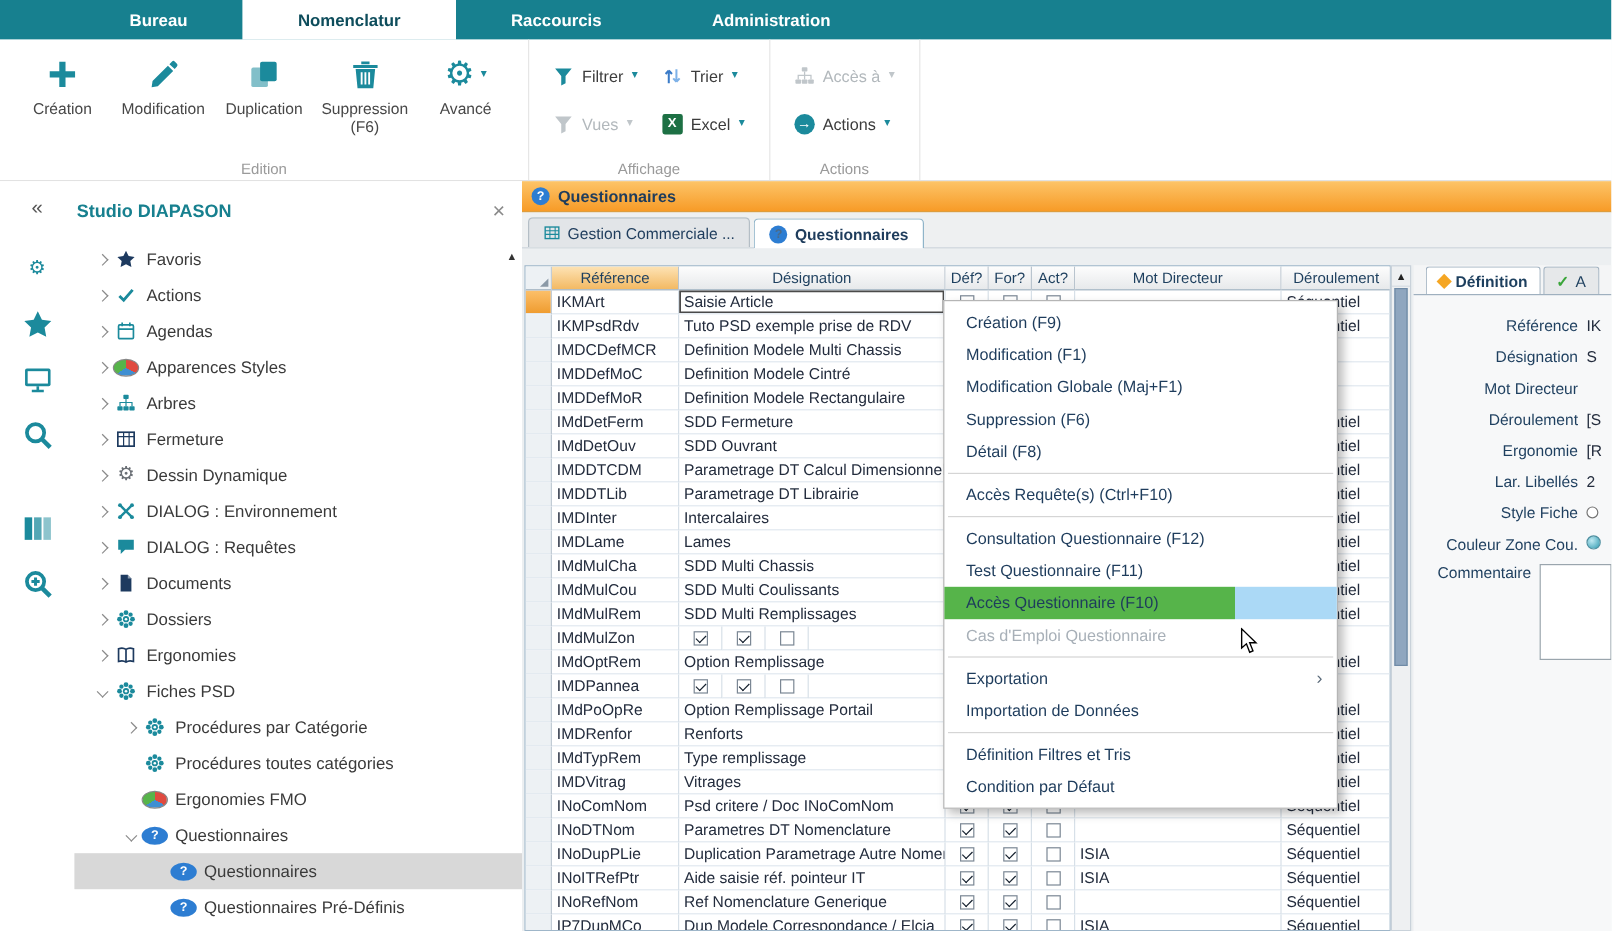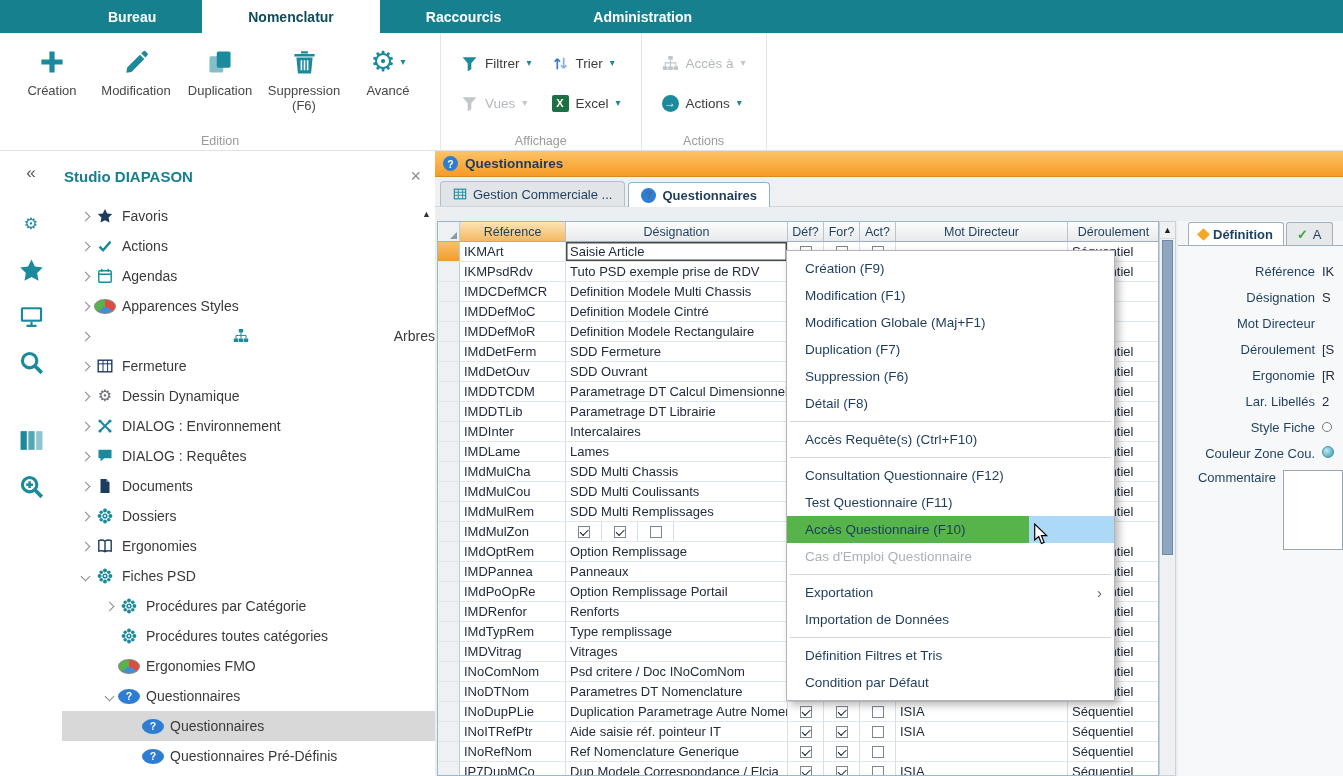--- a/index.html
+++ b/index.html
@@ -375,21 +375,21 @@
           </span>
           <span>Agendas</span>
         </div>
         <div class="tree-item" style="padding-left: 14px;">
           <span class="chev ">
             <i></i>
           </span>
           <span class="icn palette-dot"></span>
           <span>Apparences Styles</span>
         </div>
-        <div class="tree-item" style="padding-left: 14px; justify-content: space-between;">
+        <div class="tree-item" style="padding-left: 14px;">
           <span class="chev ">
             <i></i>
           </span>
           <span class="icn" style="color: rgb(27, 138, 156);">
             <svg viewBox="0 0 16 16" width="17" height="17">
               <g fill="currentColor">
                 <rect x="5.8" y="1" width="4.4" height="3.4" rx=".6"></rect>
                 <rect x="0.8" y="10.6" width="4.4" height="3.4" rx=".6"></rect>
                 <rect x="5.8" y="10.6" width="4.4" height="3.4" rx=".6"></rect>
                 <rect x="10.8" y="10.6" width="4.4" height="3.4" rx=".6"></rect>
@@ -865,21 +865,20 @@
             </div>
             <div class="gcell center" style="width: 36px;">
               <span class="cb"></span>
             </div>
             <div class="gcell" style="width: 172px;"></div>
             <div class="gcell" style="width: 92px;">Séquentiel</div>
           </div>
           <div class="grow">
             <div class="gcell selector" style="width: 22px;"></div>
             <div class="gcell" style="width: 106px;">IMDPannea</div>
-            <div class="gcell" style="width: 222px;">Panneaux</div>
             <div class="gcell center" style="width: 36px;">
               <span class="cb checked"></span>
             </div>
             <div class="gcell center" style="width: 36px;">
               <span class="cb checked"></span>
             </div>
             <div class="gcell center" style="width: 36px;">
               <span class="cb"></span>
             </div>
             <div class="gcell" style="width: 172px;"></div>
@@ -1107,23 +1106,20 @@
 
   <div class="ctxmenu">
       <div class="mitem">
         <span>Création (F9)</span>
       </div>
       <div class="mitem">
         <span>Modification (F1)</span>
       </div>
       <div class="mitem">
         <span>Modification Globale (Maj+F1)</span>
-      </div>
-      <div class="mitem">
-        <span>Duplication (F7)</span>
       </div>
       <div class="mitem">
         <span>Suppression (F6)</span>
       </div>
       <div class="mitem">
         <span>Détail (F8)</span>
       </div>
       <div class="msep"></div>
       <div class="mitem">
         <span>Accès Requête(s) (Ctrl+F10)</span>

